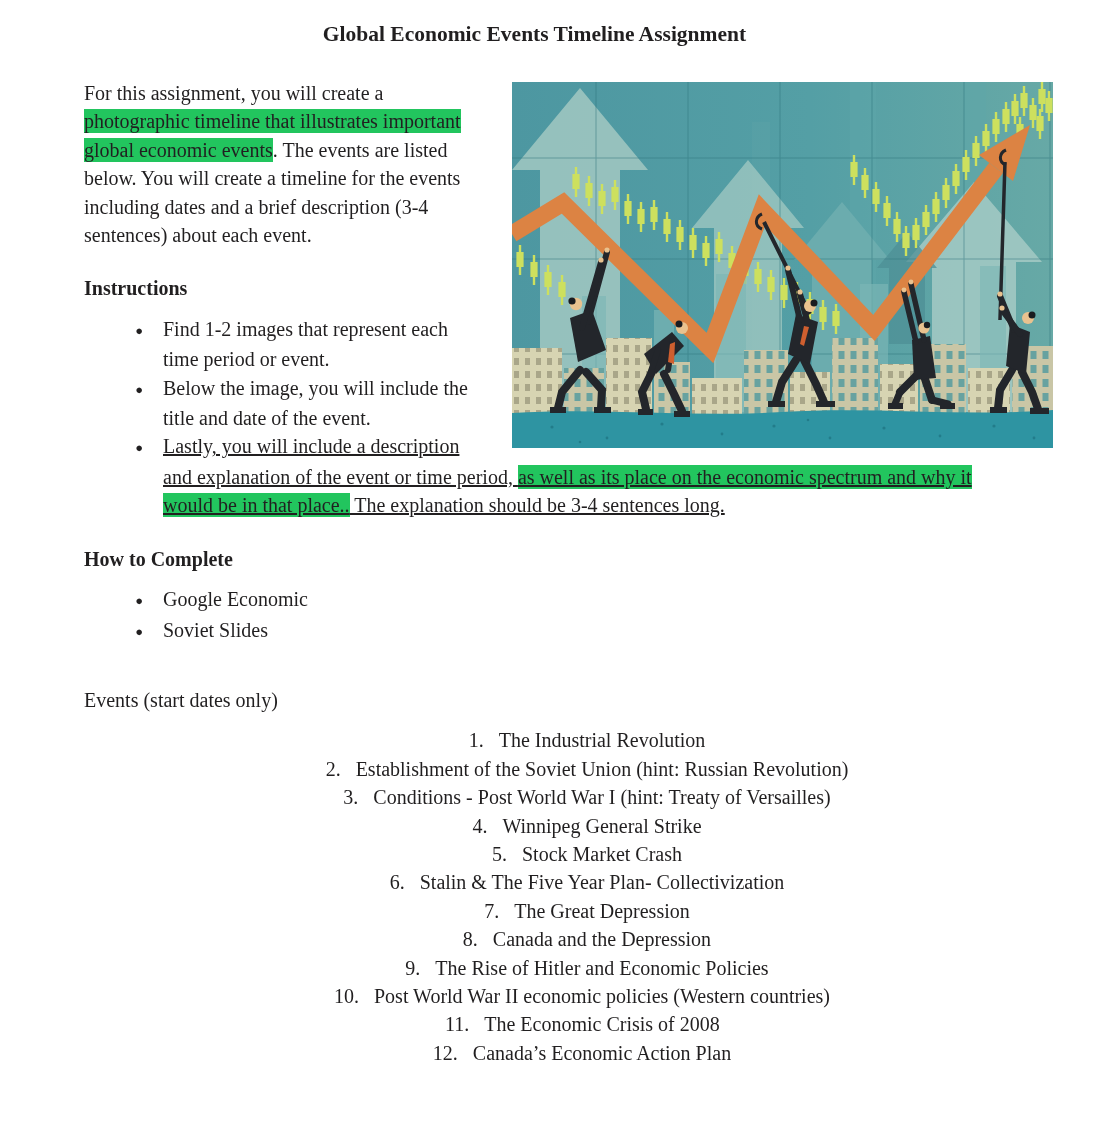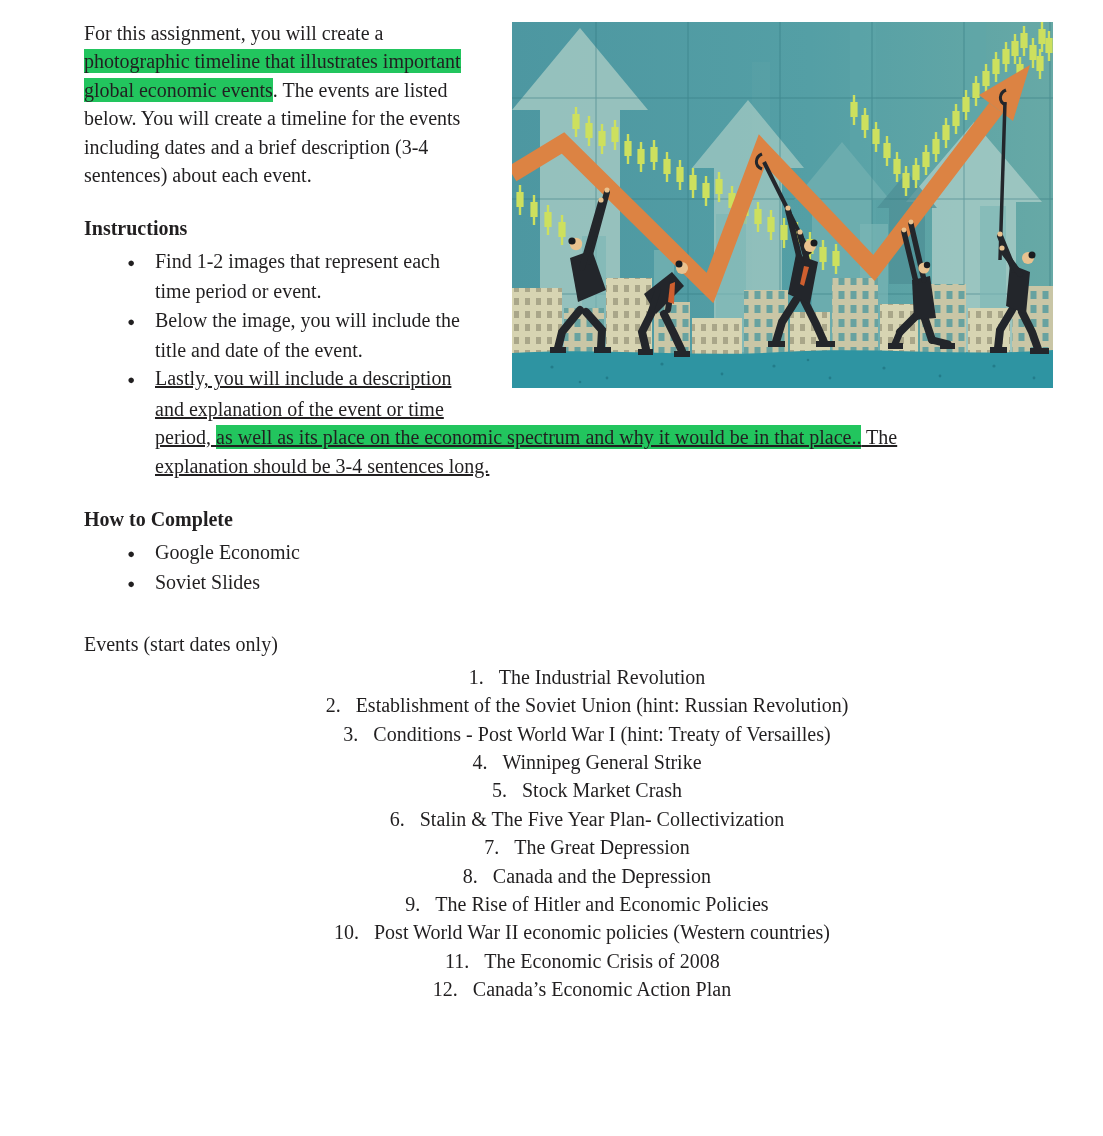--- a/index.html
+++ b/index.html
@@ -13,35 +13,36 @@
     font-size:21.5px;line-height:30px;font-weight:700;
     text-align:center;margin:0 68px 30px 0;
   }
   figure.illustration{
     float:right;width:541px;height:366px;
     margin:3px 0 8px 40px;padding:0;
   }
   figure.illustration svg{display:block;width:541px;height:366px;}
   p{margin:0;}
   h2.section-heading{font-size:20px;font-weight:700;margin:25px 0 0 0;}
-  .events-heading{margin-top:32px;}
-  ul,ol{margin:4px;padding:0;list-style:none;}
+  .events-heading{margin-top:40px;}
+  ul,ol{margin:12px;padding:0;list-style:none;}
   li{padding-left:67px;}
   li::before{display:inline-block;box-sizing:border-box;margin-left:-67px;text-align:right;}
   ul li::before{content:"\25CF";width:67px;padding-right:20px;font-size:13px;vertical-align:1px;}
   ol.events-list{counter-reset:ev;text-align:center;}
   ol.events-list li::before{counter-increment:ev;content:counter(ev) ".";width:67px;padding-right:15px;}
   mark.hl{background:#22c55e;color:inherit;padding:1px 0;}
   li.wrap-long{padding-right:56px;text-decoration:underline;}
 </style>
 </head>
 <body>
 
 <div class="page">
 
+  <h1 class="doc-title">Global Economic Events Timeline Assignment</h1>
 
   <figure class="illustration" aria-label="businessmen-lifting-stock-arrow-illustration">
     <svg viewBox="0 0 541 366" xmlns="http://www.w3.org/2000/svg">
       <defs>
         <linearGradient id="bgGrad" x1="0" y1="0" x2="1" y2="0">
           <stop offset="0" stop-color="#4d97a1"></stop>
           <stop offset="0.55" stop-color="#549fa5"></stop>
           <stop offset="1" stop-color="#67a9a6"></stop>
         </linearGradient>
         <pattern id="w1" width="11" height="13" patternUnits="userSpaceOnUse">

